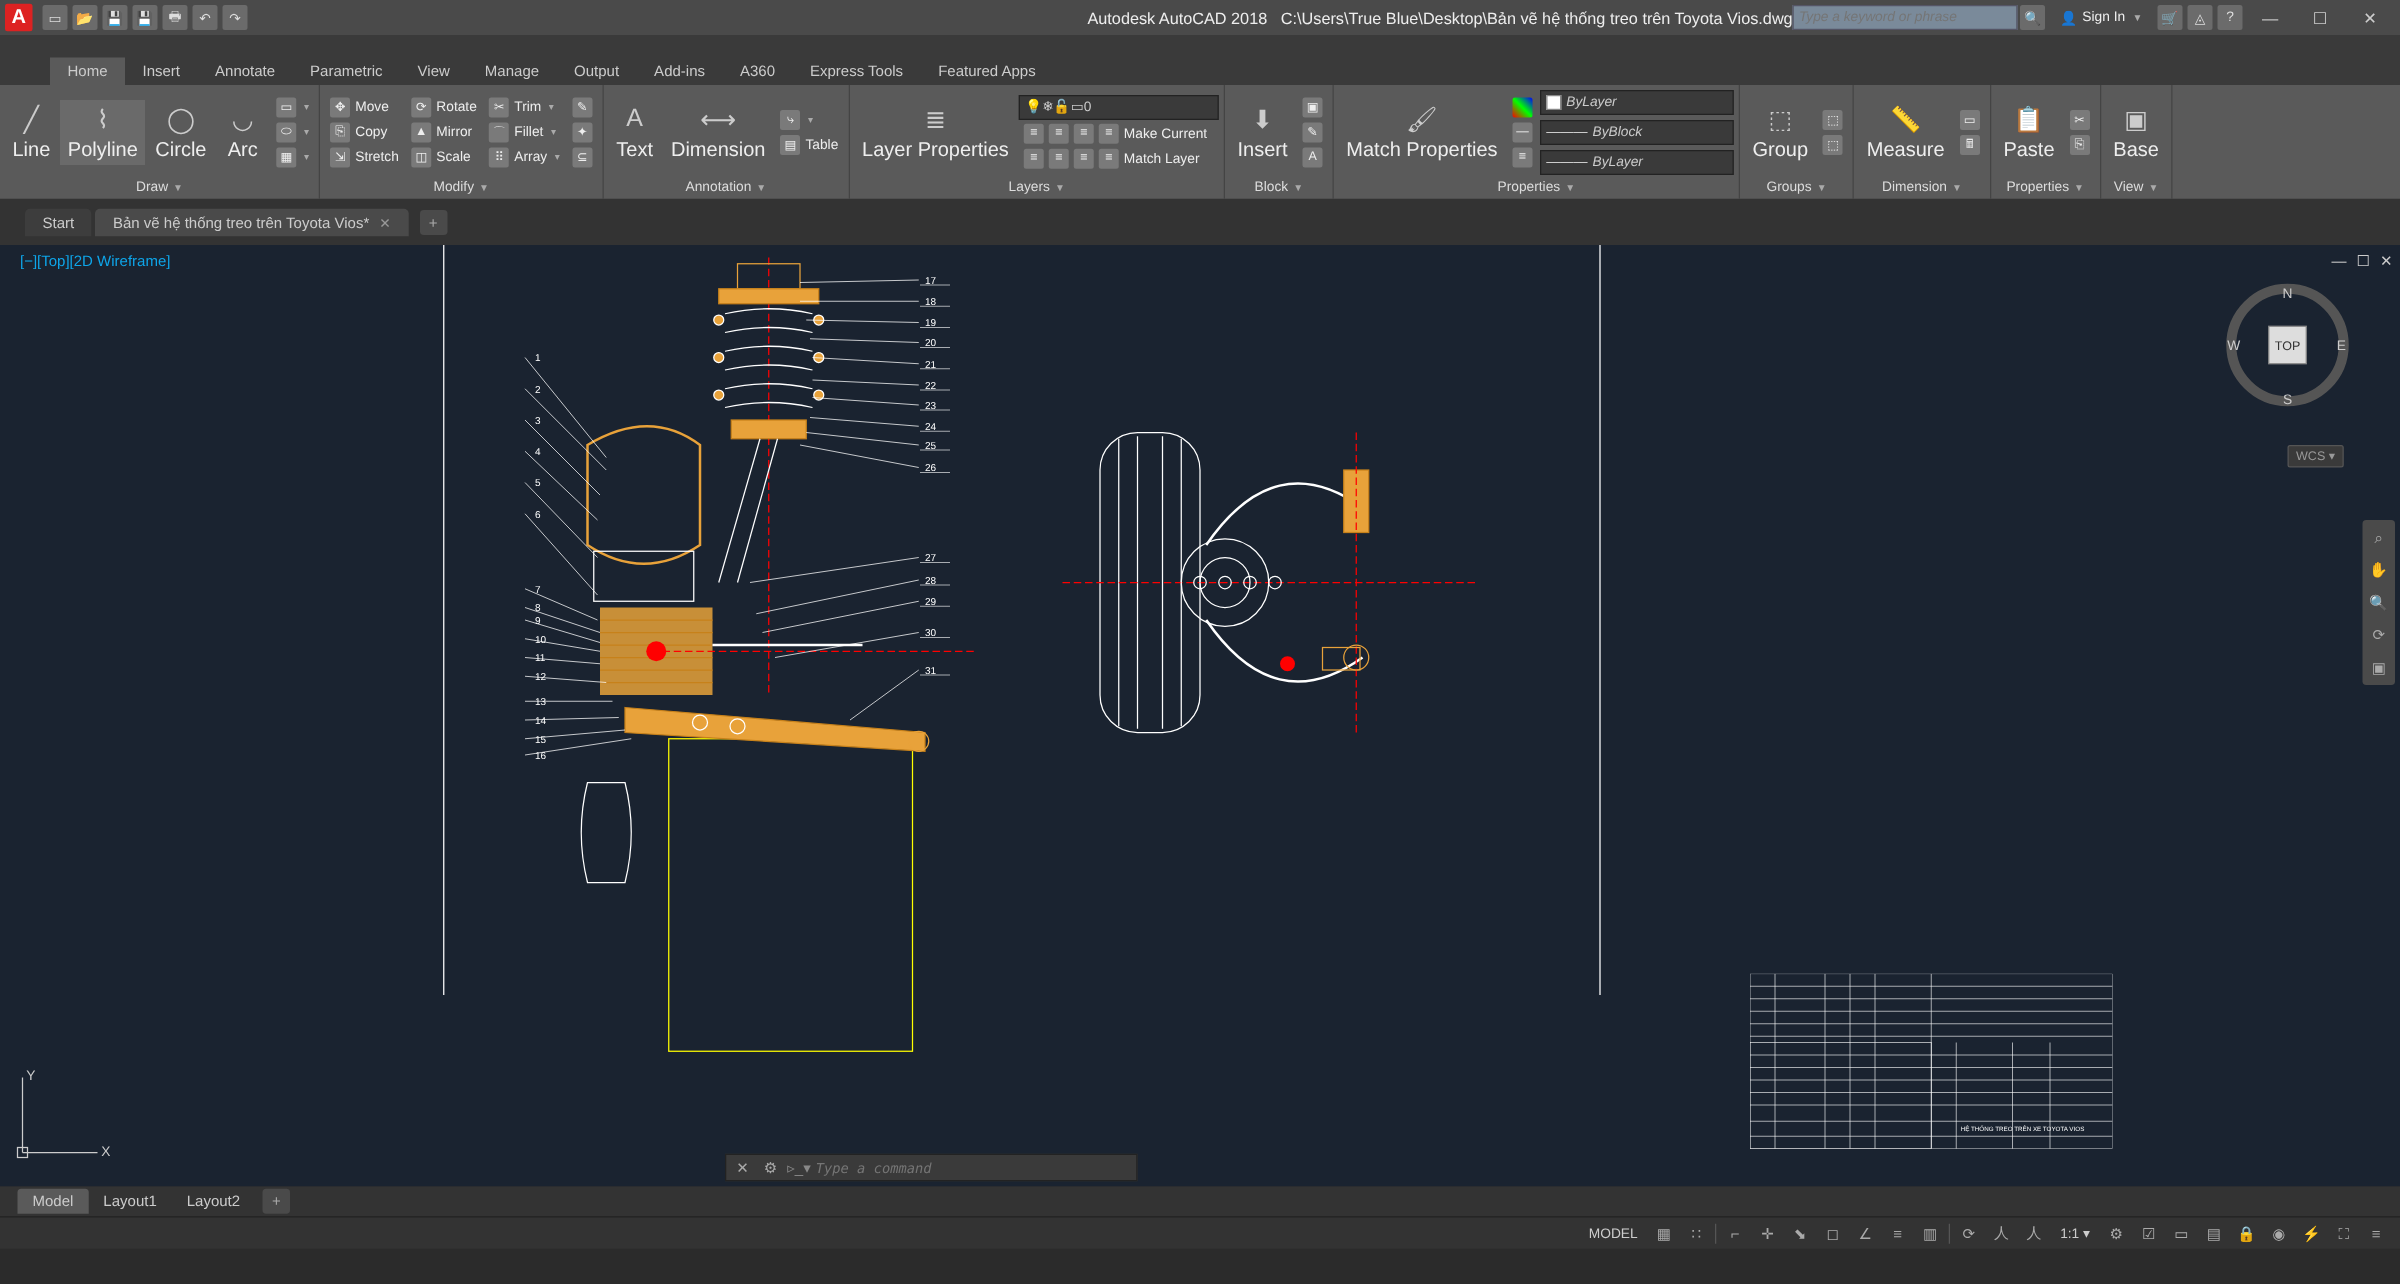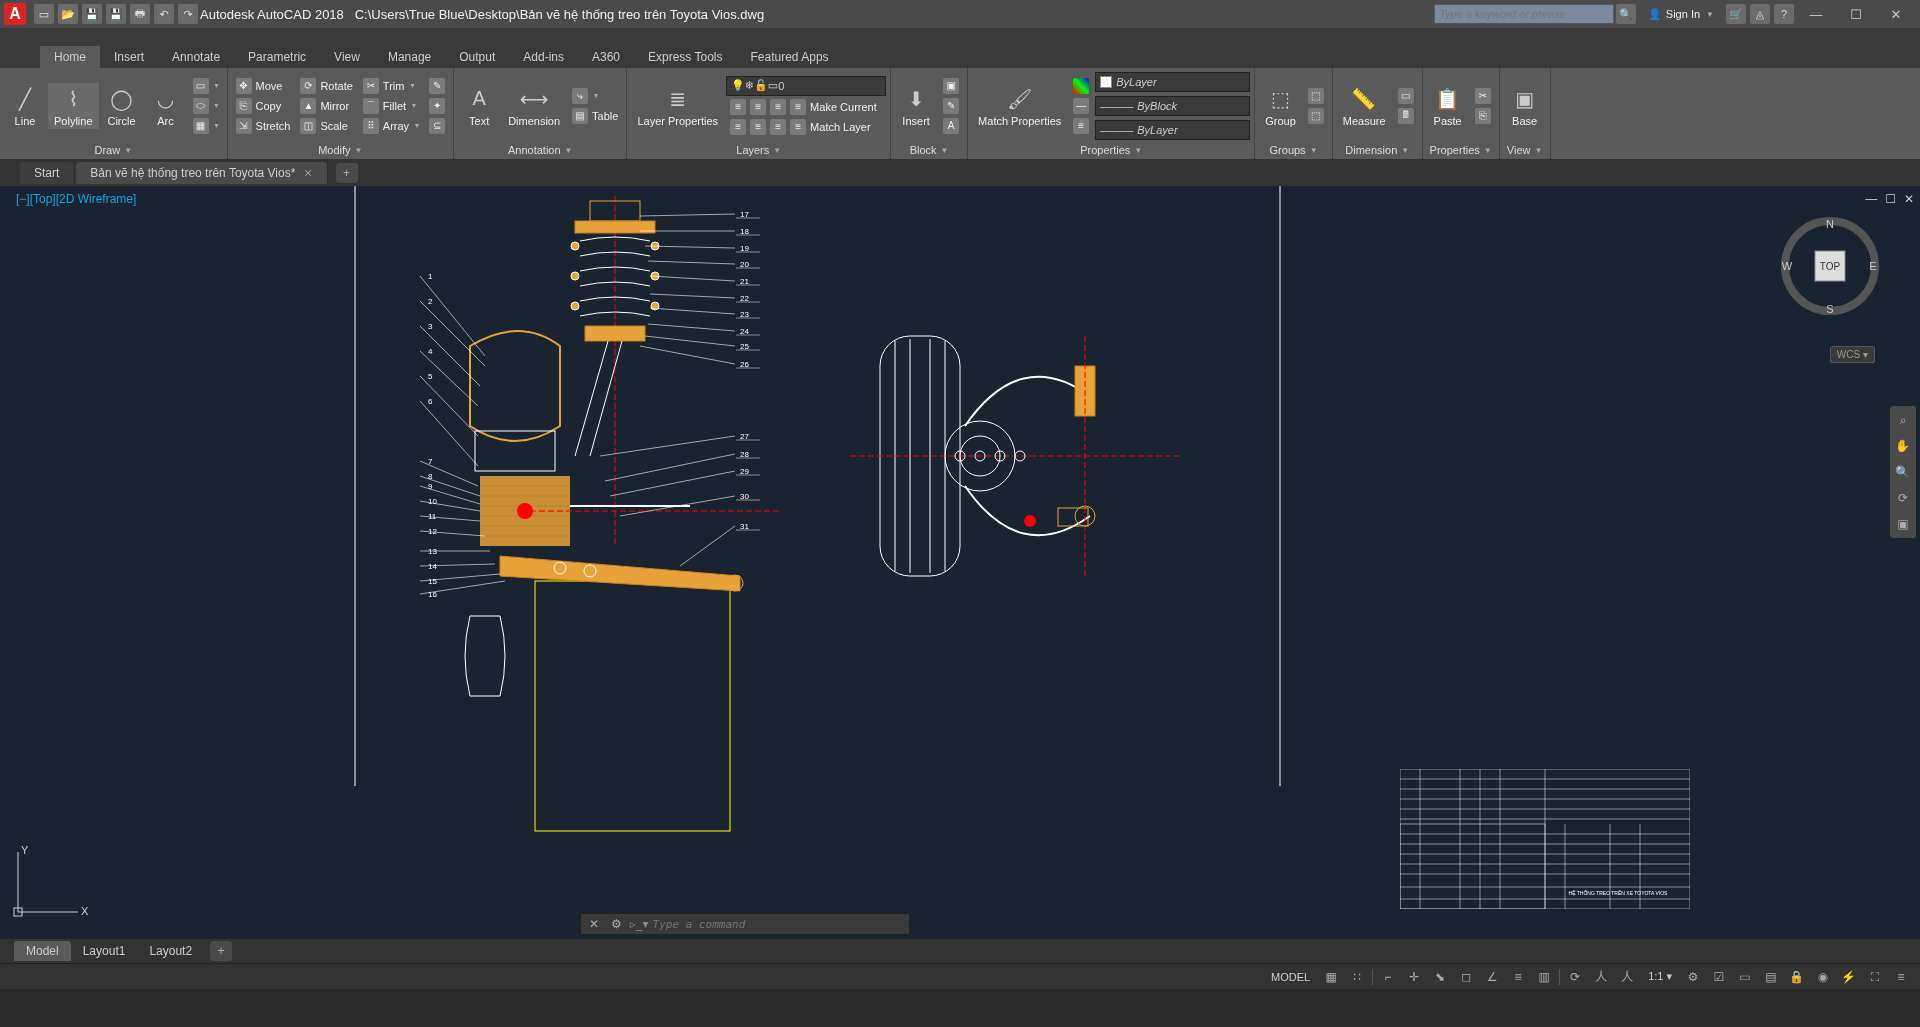--- a/index.html
+++ b/index.html
@@ -1,37 +1,37 @@
 <!DOCTYPE html>
 <html><head>
 <meta charset="utf-8">
 <style>
 * { margin:0; padding:0; box-sizing:border-box; font-family:"Segoe UI",Arial,sans-serif; }
 body { background:#2b2b2b; color:#ccc; width:1920px; height:1027px; overflow:hidden; font-size:12px; }
 .titlebar { height:28px; background:#4a4a4a; display:flex; align-items:center; padding:0 4px; }
 .app-logo { width:22px; height:22px; background:#d22; color:#fff; font-weight:bold; display:flex; align-items:center; justify-content:center; font-size:16px; border-radius:2px; margin-right:6px; }
 .qat-icon { width:20px; height:20px; margin:0 2px; background:#6b6b6b; border-radius:2px; display:inline-flex; align-items:center; justify-content:center; font-size:11px; color:#ddd; cursor:pointer; }
-.title-text { flex:1; text-align:left; color:#eee; font-size:13px; }
+.title-text { flex:1; text-align:right; color:#eee; font-size:13px; }
 .search-box { width:180px; height:20px; background:#7a8a9a; border:1px solid #556; padding:0 4px; color:#334; font-style:italic; font-size:11px; }
 .win-btn { width:40px; height:28px; display:flex; align-items:center; justify-content:center; color:#ccc; cursor:pointer; font-size:13px; }
 .tabs { height:40px; background:#3a3a3a; display:flex; align-items:flex-end; padding-left:40px; }
 .tab { padding:4px 14px; color:#ccc; cursor:pointer; font-size:12px; }
 .tab.active { background:#5a5a5a; }
 .ribbon { height:92px; background:#5a5a5a; display:flex; border-bottom:1px solid #333; }
 .panel { display:flex; flex-direction:column; border-right:1px solid #444; padding:2px 4px 0; }
 .panel-body { flex:1; display:flex; align-items:center; gap:2px; }
 .panel-title { height:18px; text-align:center; color:#ddd; font-size:11px; display:flex; align-items:center; justify-content:center; gap:2px; }
 .big-btn { display:flex; flex-direction:column; align-items:center; justify-content:center; padding:2px 6px; cursor:pointer; min-width:42px; }
 .big-btn .glyph { width:28px; height:28px; display:flex; align-items:center; justify-content:center; font-size:20px; }
-.big-btn .lbl { font-size:11px; color:#eee; margin-top:2px; }
+.big-btn .lbl { font-size:16px; color:#eee; margin-top:2px; }
 .small-row { display:flex; flex-direction:column; gap:2px; }
 .small-btn { display:flex; align-items:center; gap:4px; padding:1px 4px; cursor:pointer; font-size:11px; color:#eee; white-space:nowrap; }
 .small-btn .sg { width:16px; height:16px; background:#7a7a7a; border-radius:2px; display:inline-flex; align-items:center; justify-content:center; font-size:10px; }
 .layer-drop { width:160px; height:20px; background:#3a3a3a; border:1px solid #222; display:flex; align-items:center; padding:0 4px; color:#ccc; font-size:11px; }
-.file-tabs { height:26px; background:#333; display:flex; align-items:center; padding-left:20px; gap:0; }
+.file-tabs { height:36px; background:#333; display:flex; align-items:center; padding-left:20px; gap:0; }
 .ftab { padding:4px 14px; background:#3d3d3d; color:#ccc; border-radius:4px 4px 0 0; margin-right:3px; cursor:pointer; display:flex; align-items:center; gap:8px; font-size:12px; }
 .ftab.active { background:#4a4a4a; }
 .ftab .x { color:#999; font-size:11px; }
 .add-tab { width:22px; height:20px; background:#4a4a4a; border-radius:3px; display:flex; align-items:center; justify-content:center; cursor:pointer; color:#aaa; margin-left:6px; }
 .canvas { position:relative; height:753px; background:#1a2330; }
 .view-label { position:absolute; top:6px; left:16px; color:#0ea5e9; font-size:12px; }
 .vc-btns { position:absolute; top:6px; right:6px; display:flex; gap:8px; color:#ccc; }
 .drawing-area { position:absolute; inset:0; }
 .drawing-area svg { width:100%; height:100%; }
 .viewcube { position:absolute; top:30px; right:40px; width:100px; height:100px; }

